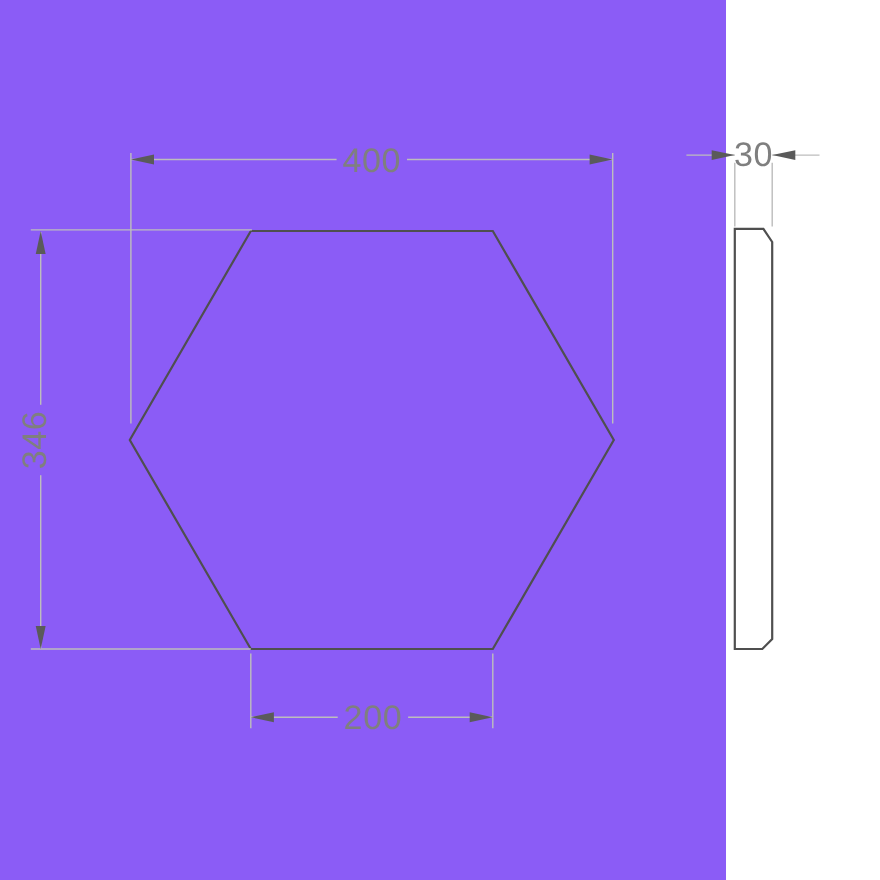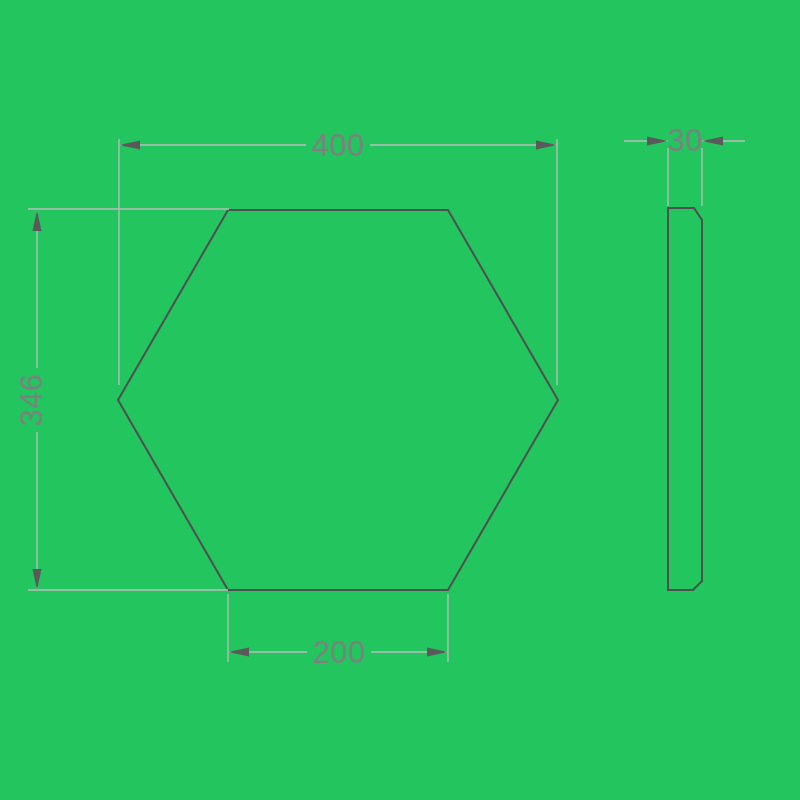--- a/index.html
+++ b/index.html
@@ -2,23 +2,23 @@
 <html><head>
 <meta charset="utf-8">
 <style>
   html, body {
     margin: 0;
     padding: 0;
     background: #ffffff;
   }
   .canvas {
     position: relative;
-    width: 800px;
+    width: 660px;
     height: 800px;
-    background: #22c55e;
+    background: #8b5cf6;
     font-family: "Liberation Sans", sans-serif;
   }
   svg {
     display: block;
     width: 800px;
     height: 800px;
   }
   .dim-label {
     font-family: "Liberation Sans", sans-serif;
     font-size: 31px;

